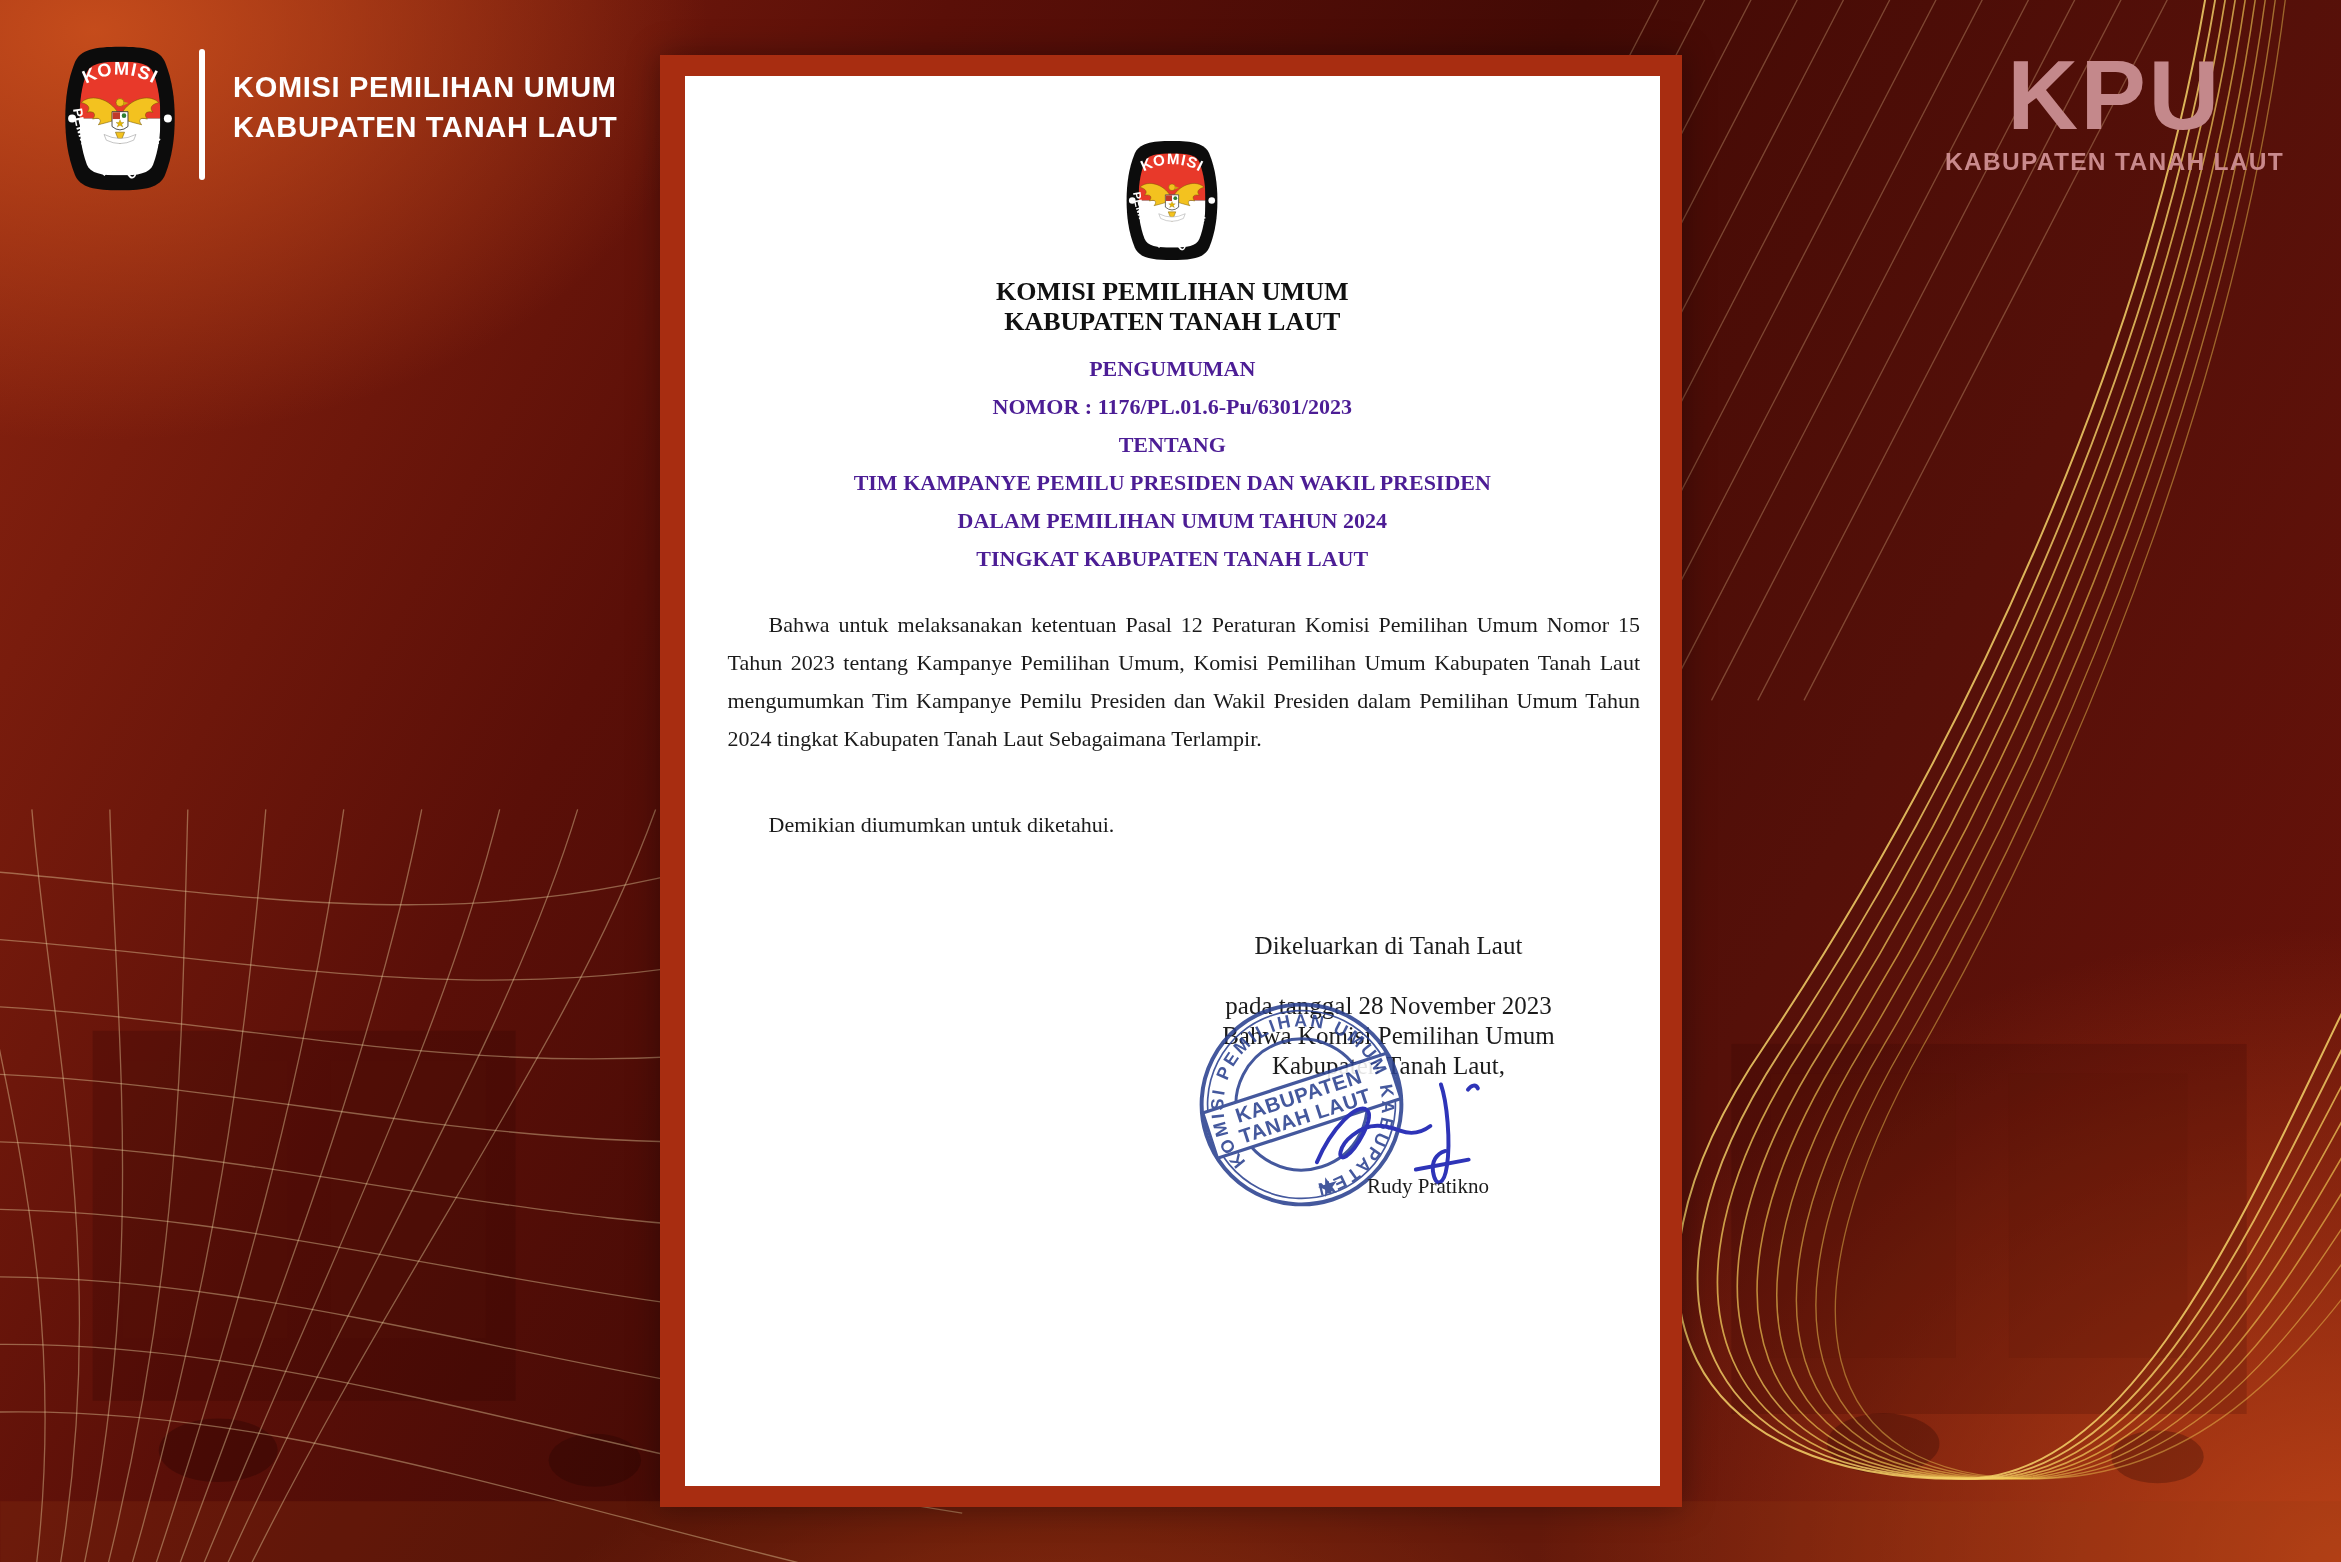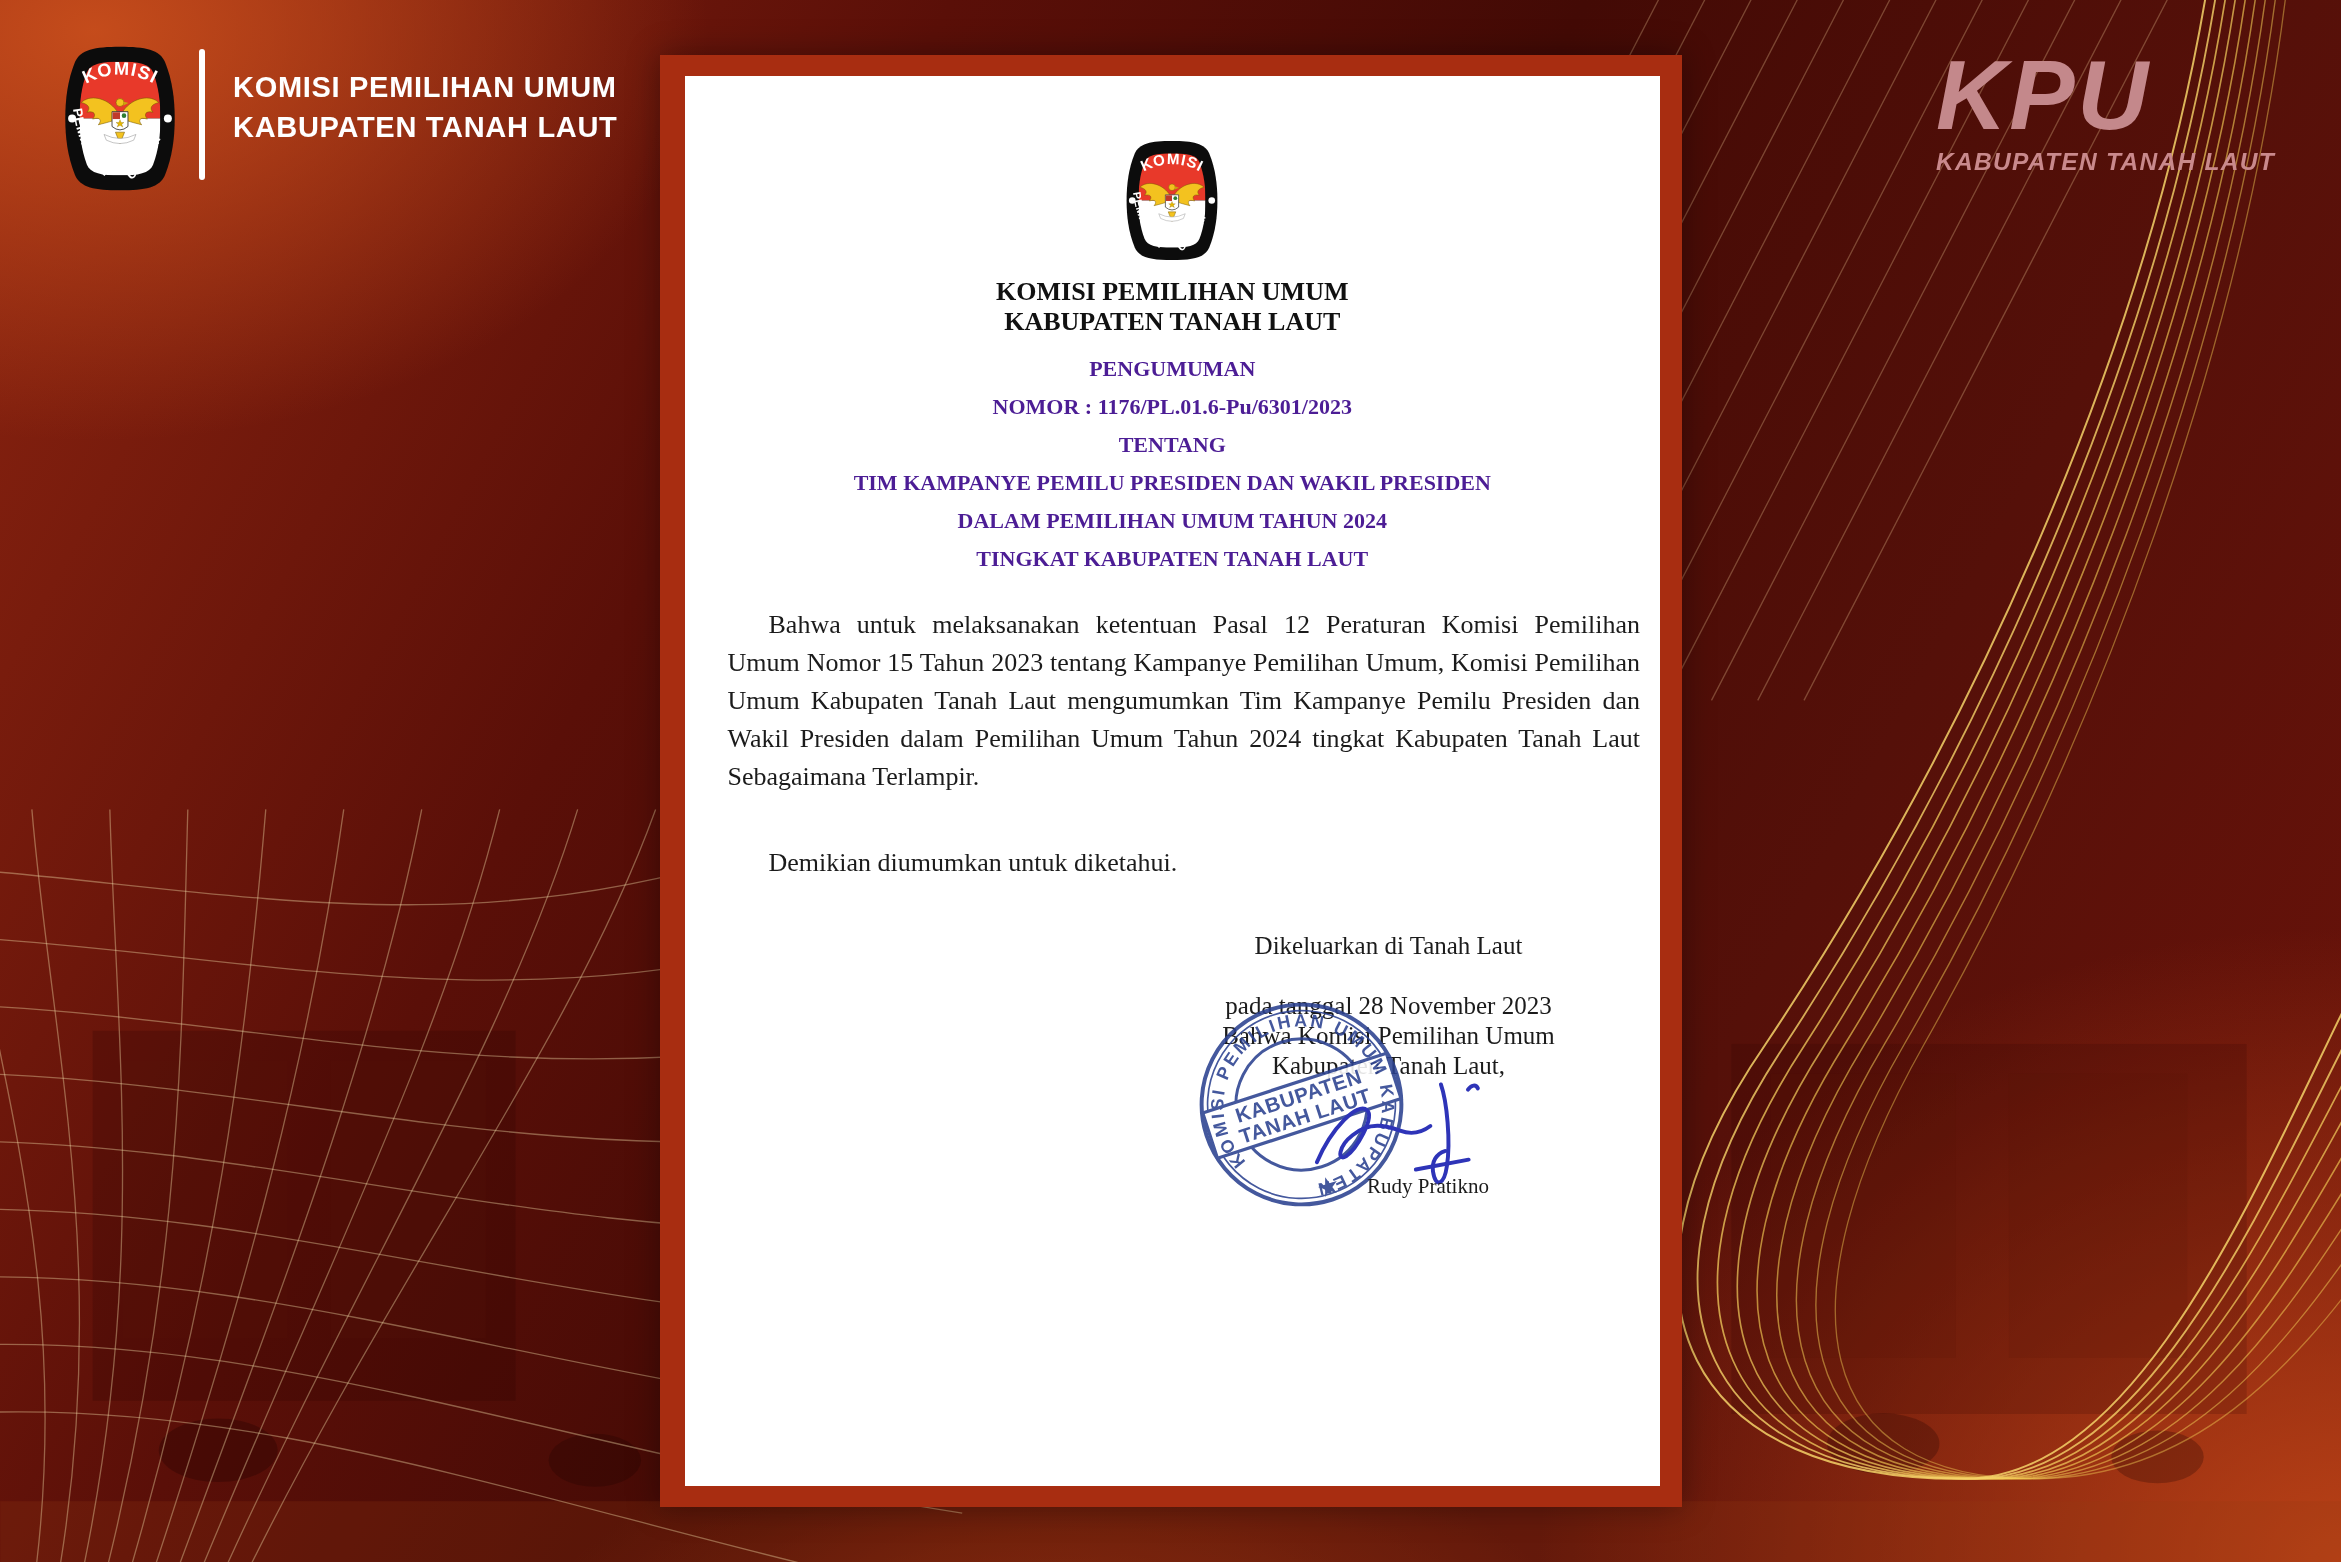--- a/index.html
+++ b/index.html
@@ -16,40 +16,40 @@
   .bg-decor{ position:absolute; left:0; top:0; width:2342px; height:1562px; pointer-events:none; }
 
   
   .brand-logo{ position:absolute; left:63px; top:44px; width:114px; height:149px; }
   .brand-divider{ position:absolute; left:199px; top:49px; width:6px; height:131px;
                   background:#ffffff; border-radius:3.3px; }
   .brand-text{ position:absolute; left:233px; top:67px; color:#ffffff;
                font-weight:bold; font-size:29px; line-height:40px; letter-spacing:0.7px; }
 
   
-  .watermark{ position:absolute; left:1936px; top:46px; width:357px; text-align:left;
-              color:#c4888b; font-style:italic; font-weight:bold; }
+  .watermark{ position:absolute; left:1936px; top:46px; width:357px; text-align:center;
+              color:#c4888b; font-weight:bold; }
   .wm-acronym{ font-size:98px; line-height:99px; letter-spacing:2.6px; }
   .wm-region{ margin-top:2.6px; font-size:24.5px; letter-spacing:1.3px; color:#c9898c; }
 
   
   .doc-frame{ position:absolute; left:660px; top:55px; width:1022px; height:1452px;
               background:#a82d11; box-shadow:0 0 30px rgba(0,0,0,0.35); }
   .doc-page{ position:absolute; left:24.5px; top:21px; right:22px; bottom:21px;
              background:#ffffff; font-family:"Liberation Serif", serif; color:#1b1b1b; }
 
   .page-logo{ display:block; margin:63px auto 0 auto; width:96px; height:123px; }
 
   .doc-header{ margin-top:14.5px; text-align:center; font-weight:bold;
                font-size:26px; line-height:30px; color:#111111; }
 
   .doc-titles{ margin-top:13.2px; text-align:center; font-weight:bold;
                font-size:22px; line-height:38px; color:#4c1d95; }
 
-  .doc-body{ margin:28px 20px 0 43px; font-size:26px; line-height:38px;
+  .doc-body{ margin:28px 20px 0 43px; font-size:22px; line-height:38px;
              text-align:justify; }
   .doc-body p{ text-indent:41px; }
   .doc-body .closing{ margin-top:48px; }
 
   .sign-block{ position:absolute; left:519px; top:839px; width:370px;
                text-align:center; font-size:25px; line-height:30px;margin-top:16px; }
   .sign-block .issued-at{ margin-bottom:30px; }
 
   .stamp-wrap{ position:absolute; left:510px; top:922px; width:213px; height:213px;
                opacity:0.88; transform:rotate(-18deg); }

